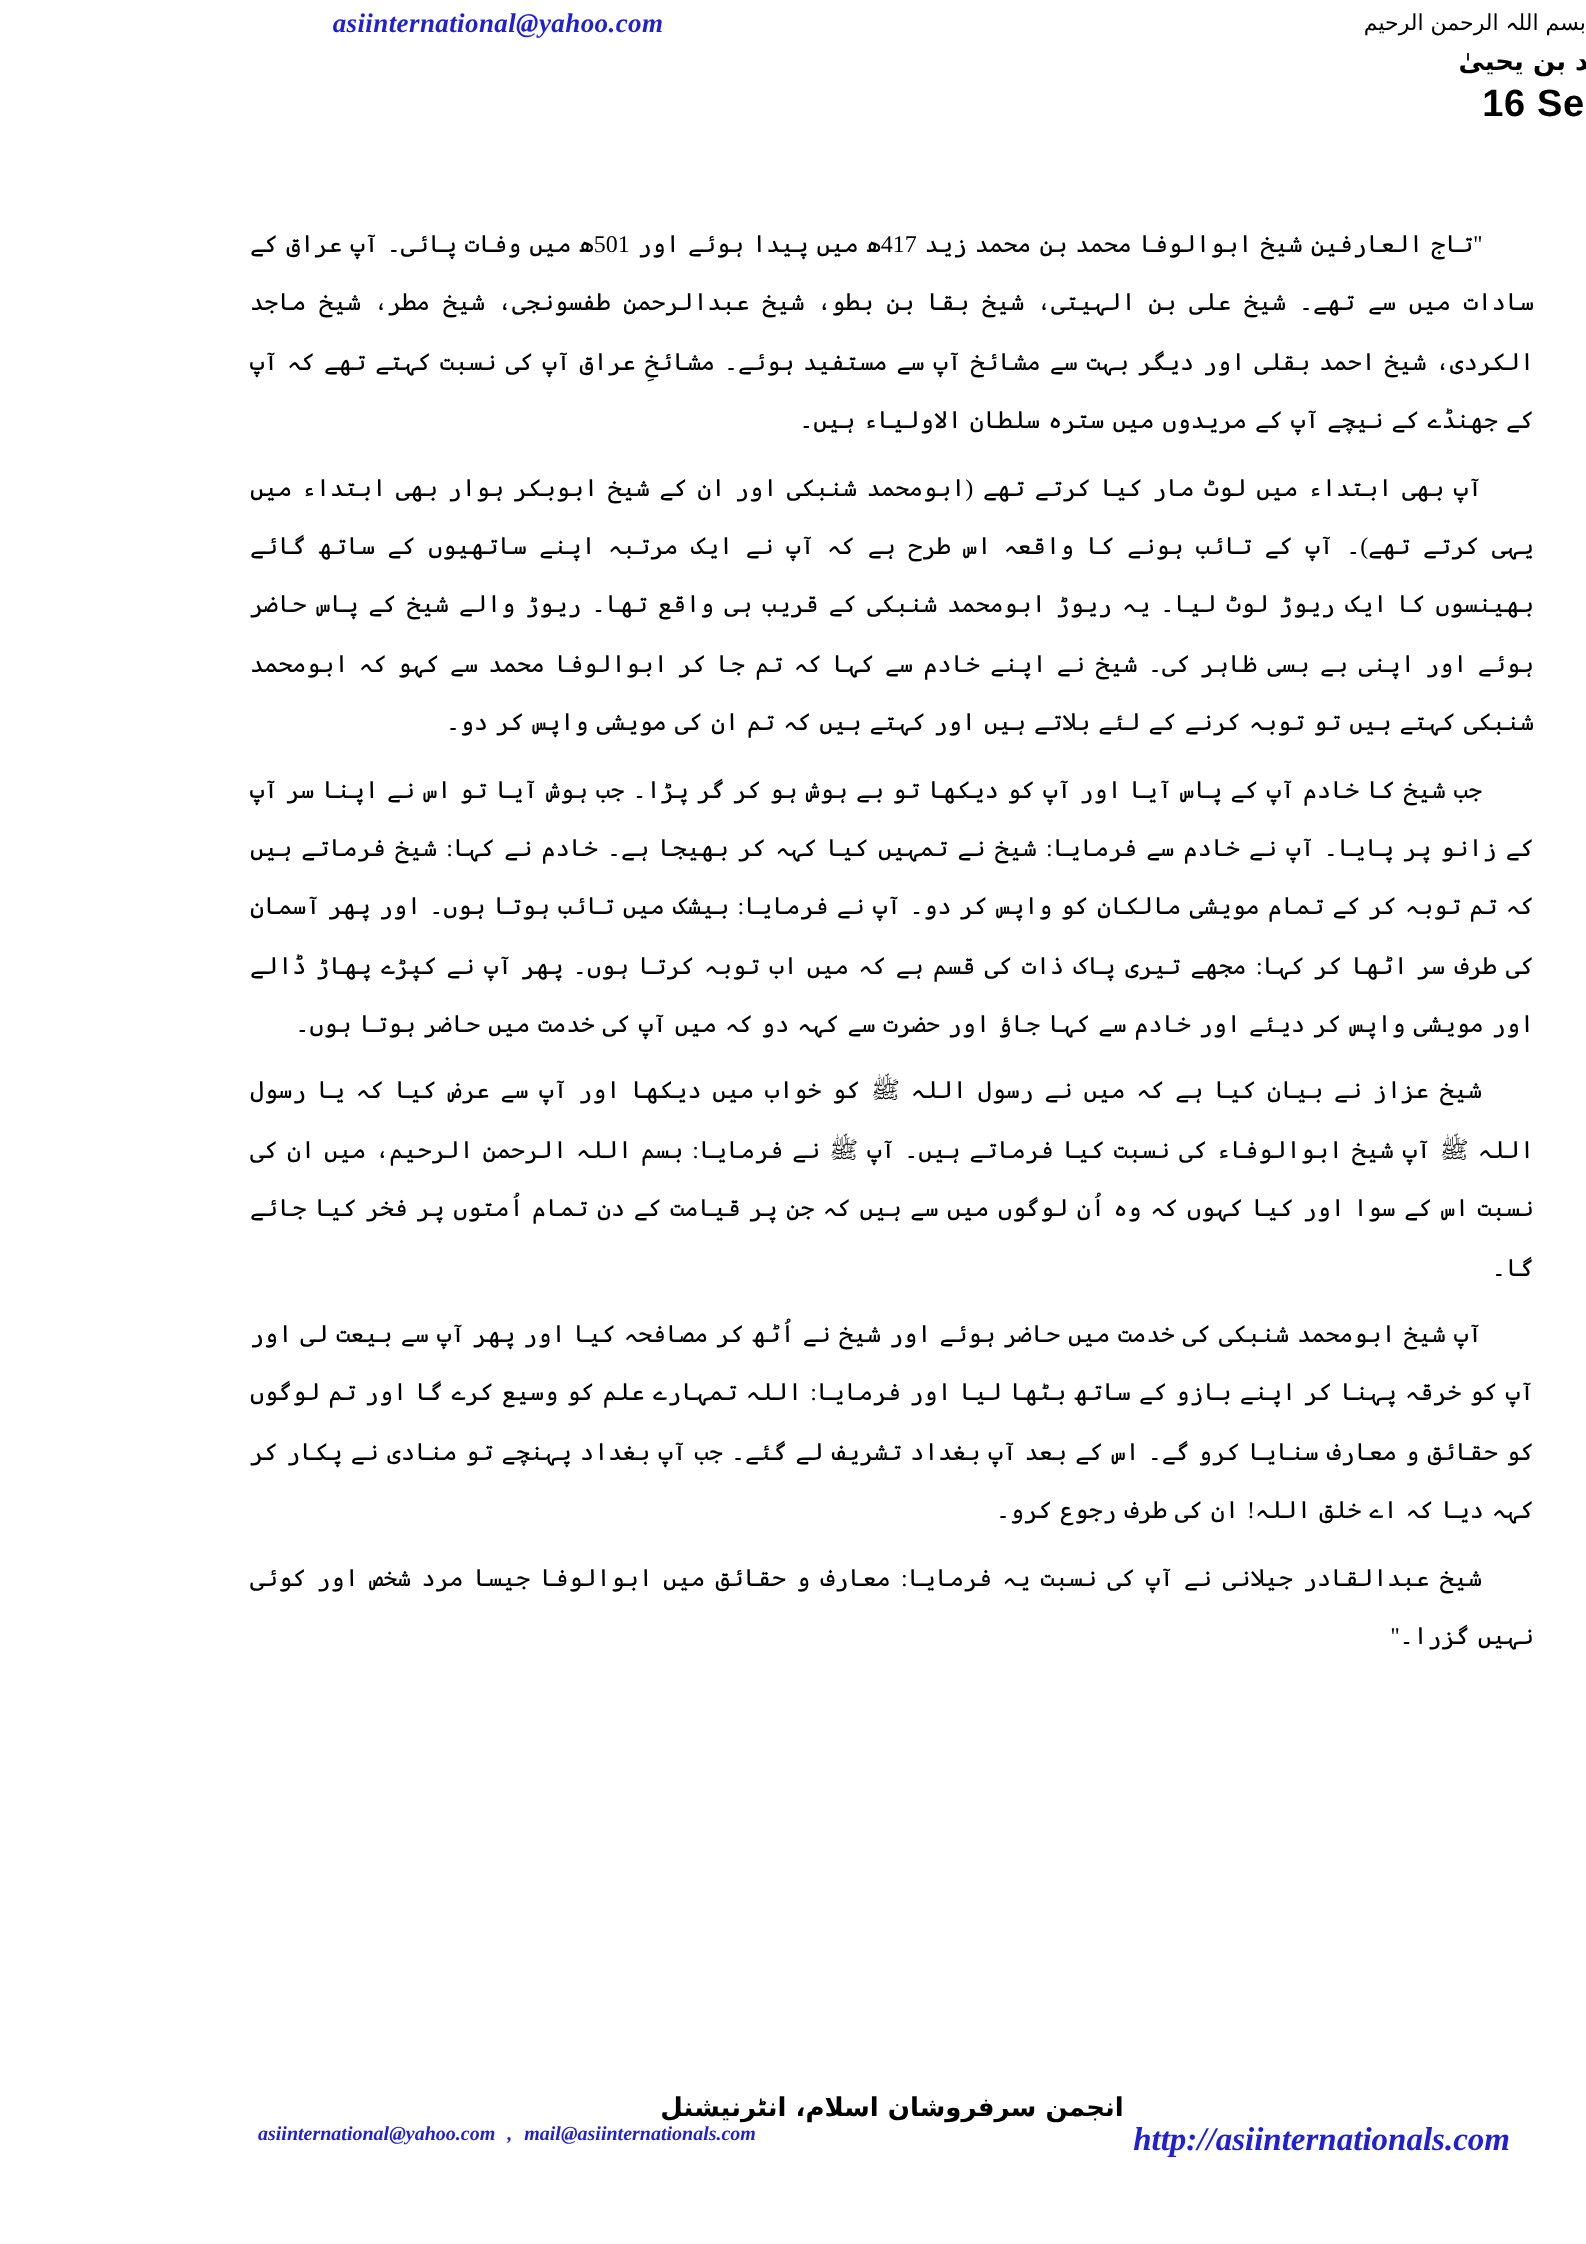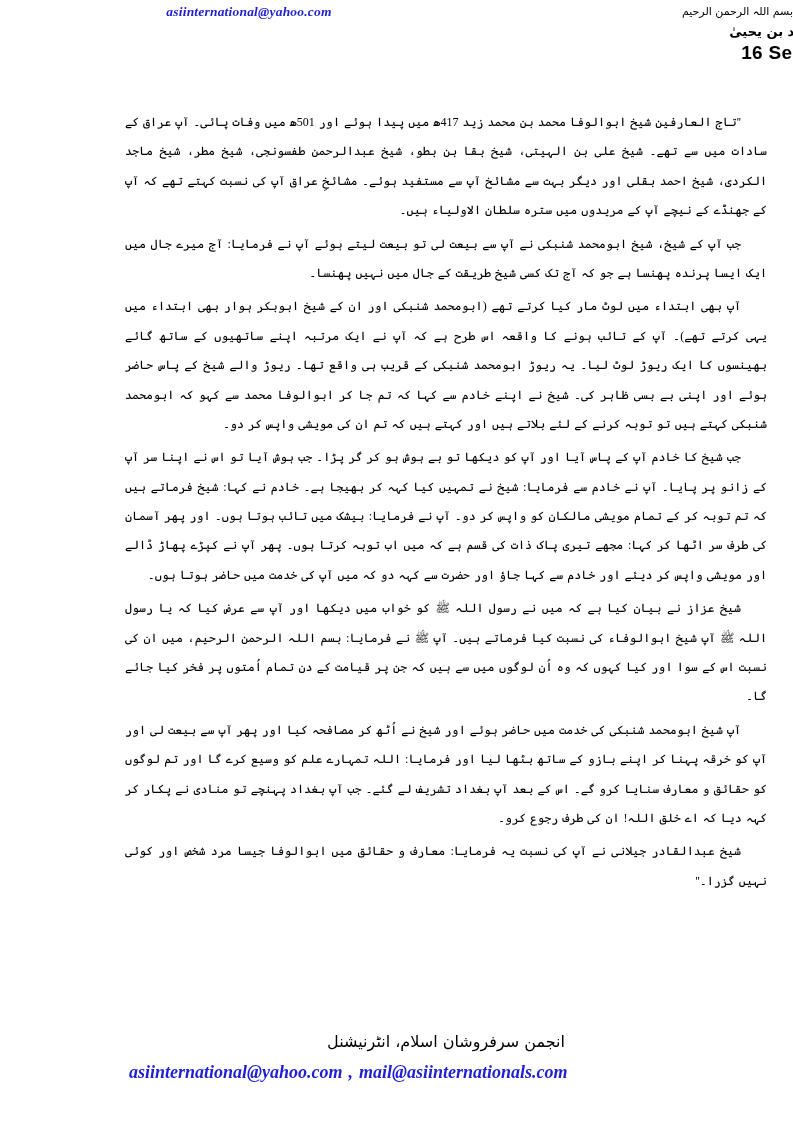--- a/index.html
+++ b/index.html
@@ -125,38 +125,37 @@
     position: absolute;
     left: 0;
     right: 0;
     bottom: 38px;
   }
 
   .org-name {
     text-align: center;
     direction: rtl;
     font-family: "DejaVu Sans", sans-serif;
-    font-size: 16px;
-    font-weight: normal;
-    margin-bottom: 11px;
+    font-size: 13px;
+    font-weight: bold;
   }
 
   .footer-links {
     position: relative;
     height: 22px;
     direction: ltr;
   }
   .footer-emails {
     position: absolute;
     left: 30px;
     top: 0;
     font-family: "Liberation Serif", "DejaVu Serif", serif;
     font-style: italic;
     font-weight: bold;
-    font-size: 18px;
+    font-size: 10px;
     color: #1f1fd4;
     white-space: nowrap;
   }
   .footer-emails .sep {
     color: #1f1fd4;
     padding: 0 6px;
   }
   .footer-site {
     position: absolute;
     right: 38px;
@@ -182,31 +181,31 @@
 
     <div class="byline-block">
       <div class="byline-author">تحریر : محمد بن یحییٰ</div>
       <div class="byline-date">16 Sep, 2014</div>
     </div>
 
   </div>
 
   <div class="body-col">
     <p class="para">''تاج العارفین شیخ ابوالوفا محمد بن محمد زید 417ھ میں پیدا ہوئے اور 501ھ میں وفات پائی۔ آپ عراق کے سادات میں سے تھے۔ شیخ علی بن الہیتی، شیخ بقا بن بطو، شیخ عبدالرحمن طفسونجی، شیخ مطر، شیخ ماجد الکردی، شیخ احمد بقلی اور دیگر بہت سے مشائخ آپ سے مستفید ہوئے۔ مشائخِ عراق آپ کی نسبت کہتے تھے کہ آپ کے جھنڈے کے نیچے آپ کے مریدوں میں سترہ سلطان الاولیاء ہیں۔</p>
-    <p class="para">جب آپ کے شیخ، شیخ ابومحمد شنبکی نے آپ سے بیعت لی تو بیعت لیتے ہوئے آپ نے فرمایا: آج میرے جال میں ایک ایسا پرندہ پھنسا ہے جو کہ آج تک کسی شیخ طریقت کے جال میں نہیں پھنسا۔</p>
     <p class="para">آپ بھی ابتداء میں لوٹ مار کیا کرتے تھے (ابومحمد شنبکی اور ان کے شیخ ابوبکر ہوار بھی ابتداء میں یہی کرتے تھے)۔ آپ کے تائب ہونے کا واقعہ اس طرح ہے کہ آپ نے ایک مرتبہ اپنے ساتھیوں کے ساتھ گائے بھینسوں کا ایک ریوڑ لوٹ لیا۔ یہ ریوڑ ابومحمد شنبکی کے قریب ہی واقع تھا۔ ریوڑ والے شیخ کے پاس حاضر ہوئے اور اپنی بے بسی ظاہر کی۔ شیخ نے اپنے خادم سے کہا کہ تم جا کر ابوالوفا محمد سے کہو کہ ابومحمد شنبکی کہتے ہیں تو توبہ کرنے کے لئے بلاتے ہیں اور کہتے ہیں کہ تم ان کی مویشی واپس کر دو۔</p>
     <p class="para">جب شیخ کا خادم آپ کے پاس آیا اور آپ کو دیکھا تو بے ہوش ہو کر گر پڑا۔ جب ہوش آیا تو اس نے اپنا سر آپ کے زانو پر پایا۔ آپ نے خادم سے فرمایا: شیخ نے تمہیں کیا کہہ کر بھیجا ہے۔ خادم نے کہا: شیخ فرماتے ہیں کہ تم توبہ کر کے تمام مویشی مالکان کو واپس کر دو۔ آپ نے فرمایا: بیشک میں تائب ہوتا ہوں۔ اور پھر آسمان کی طرف سر اٹھا کر کہا: مجھے تیری پاک ذات کی قسم ہے کہ میں اب توبہ کرتا ہوں۔ پھر آپ نے کپڑے پھاڑ ڈالے اور مویشی واپس کر دیئے اور خادم سے کہا جاؤ اور حضرت سے کہہ دو کہ میں آپ کی خدمت میں حاضر ہوتا ہوں۔</p>
     <p class="para">شیخ عزاز نے بیان کیا ہے کہ میں نے رسول اللہ ﷺ کو خواب میں دیکھا اور آپ سے عرض کیا کہ یا رسول اللہ ﷺ آپ شیخ ابوالوفاء کی نسبت کیا فرماتے ہیں۔ آپ ﷺ نے فرمایا: بسم اللہ الرحمن الرحیم، میں ان کی نسبت اس کے سوا اور کیا کہوں کہ وہ اُن لوگوں میں سے ہیں کہ جن پر قیامت کے دن تمام اُمتوں پر فخر کیا جائے گا۔</p>
     <p class="para">آپ شیخ ابومحمد شنبکی کی خدمت میں حاضر ہوئے اور شیخ نے اُٹھ کر مصافحہ کیا اور پھر آپ سے بیعت لی اور آپ کو خرقہ پہنا کر اپنے بازو کے ساتھ بٹھا لیا اور فرمایا: اللہ تمہارے علم کو وسیع کرے گا اور تم لوگوں کو حقائق و معارف سنایا کرو گے۔ اس کے بعد آپ بغداد تشریف لے گئے۔ جب آپ بغداد پہنچے تو منادی نے پکار کر کہہ دیا کہ اے خلق اللہ! ان کی طرف رجوع کرو۔</p>
     <p class="para closing-para">شیخ عبدالقادر جیلانی نے آپ کی نسبت یہ فرمایا: معارف و حقائق میں ابوالوفا جیسا مرد شخص اور کوئی نہیں گزرا۔''</p>
   </div>
 
   <div class="footer">
     <div class="org-name">انجمن سرفروشان اسلام، انٹرنیشنل</div>
 
     <div class="footer-links">
       <div class="footer-emails">
         <span>asiinternational@yahoo.com</span><span class="sep">,</span><span>mail@asiinternationals.com</span>
       </div>
+      <div class="footer-site">http://asiinternationals.com</div>
     </div>
   </div>
 
 </div>
 
 </body></html>

